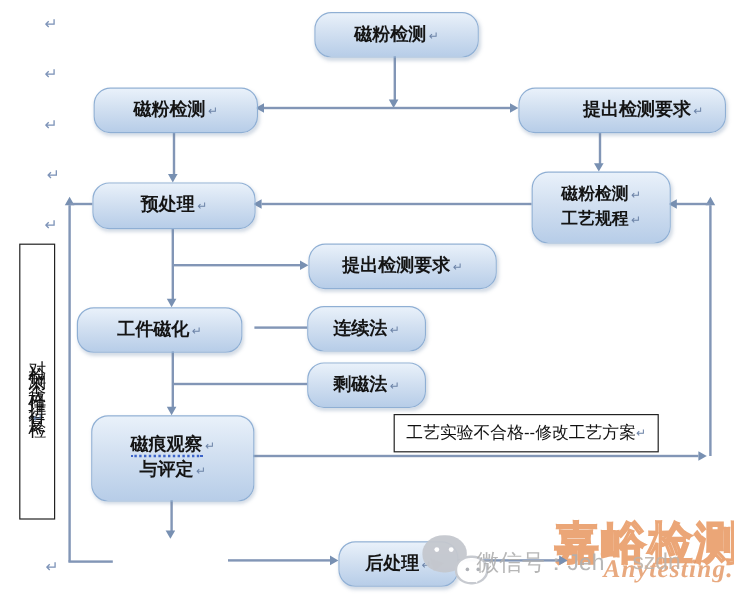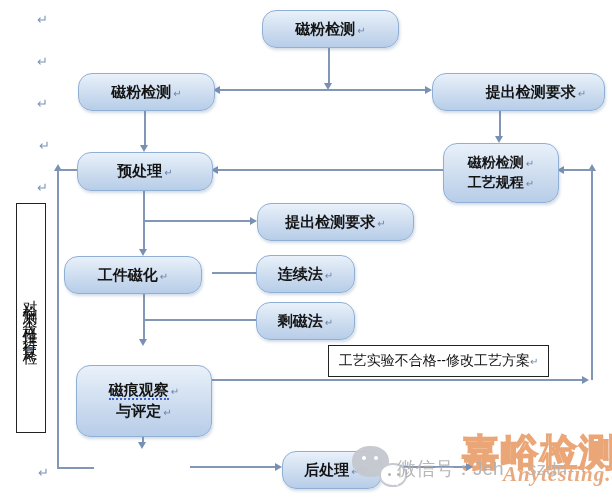--- a/index.html
+++ b/index.html
@@ -146,21 +146,21 @@
   </div>
   <div class="node" style="left:64px;top:256px;width:136px;height:36px;">
     <span class="ln"><span>工件磁化</span><span class="ret">↵</span></span>
   </div>
   <div class="node" style="left:256px;top:255px;width:97px;height:36px;">
     <span class="ln"><span>连续法</span><span class="ret">↵</span></span>
   </div>
   <div class="node" style="left:256px;top:302px;width:97px;height:36px;">
     <span class="ln"><span>剩磁法</span><span class="ret">↵</span></span>
   </div>
-  <div class="node" style="left:76px;top:365px;width:134px;height:70px;">
+  <div class="node" style="left:76px;top:346px;width:134px;height:70px;">
     <span class="ln"><span class="u-dotted">磁痕观察</span><span class="ret">↵</span></span>
     <span class="ln"><span>与评定</span><span class="ret">↵</span></span>
   </div>
   <div class="node" style="left:282px;top:451px;width:98px;height:36px;">
     <span class="ln"><span>后处理</span><span class="ret">↵</span></span>
   </div>
 
   <div class="note" style="left:328px;top:345px;width:219px;height:30px;">
     <span>工艺实验不合格--修改工艺方案</span>
       <span class="ret" style="font-size:10px;color:#6d84a8;">↵</span>

